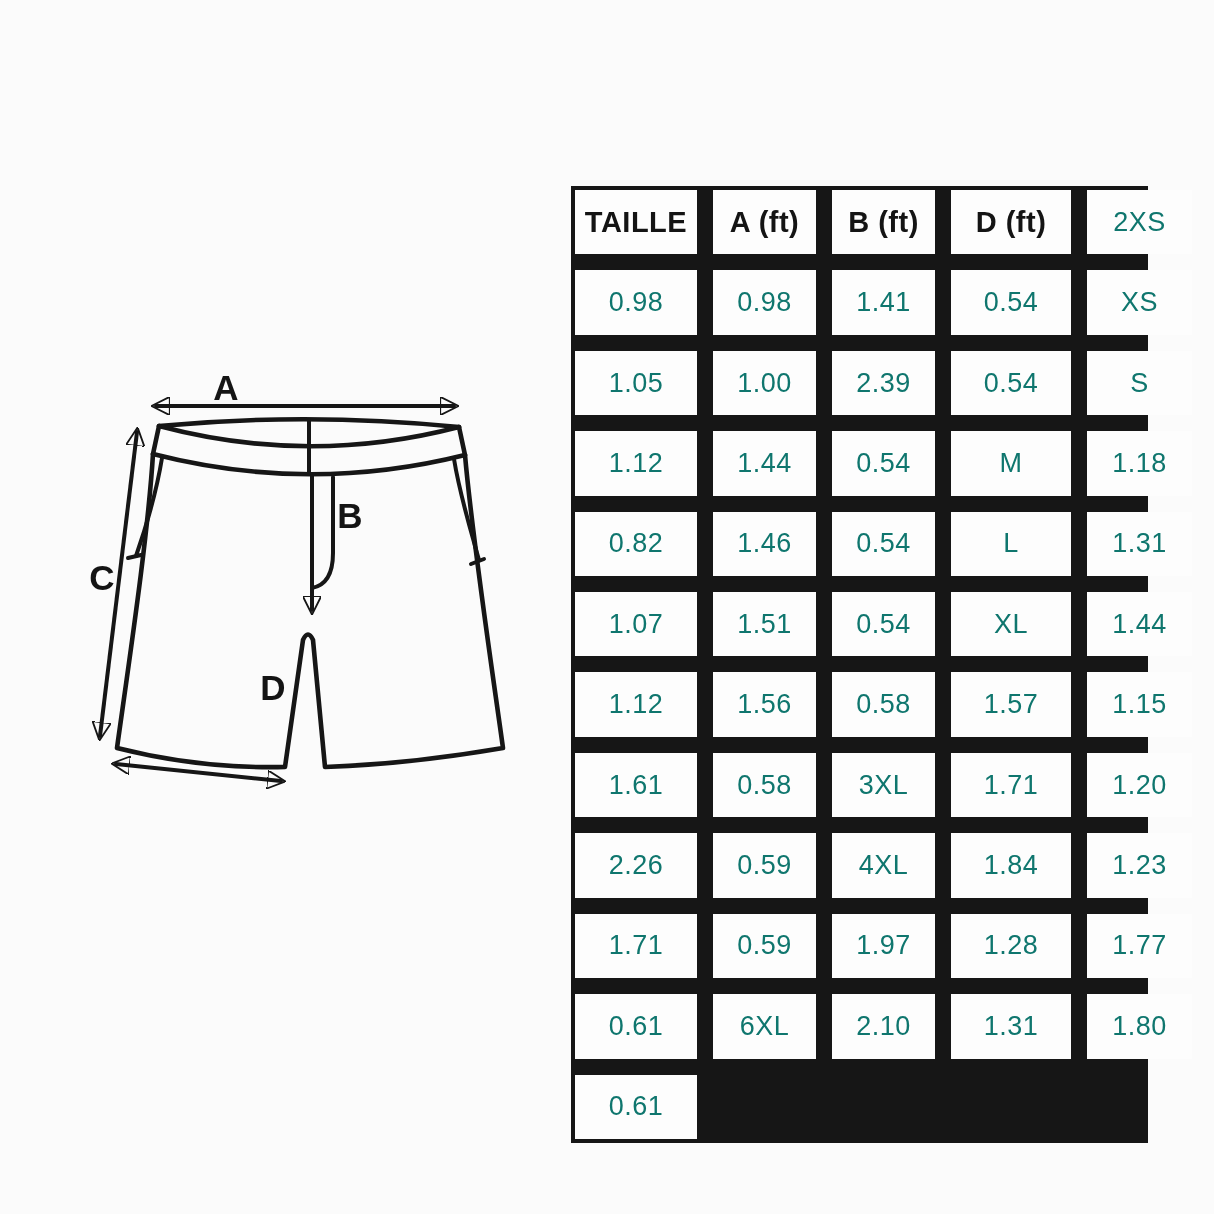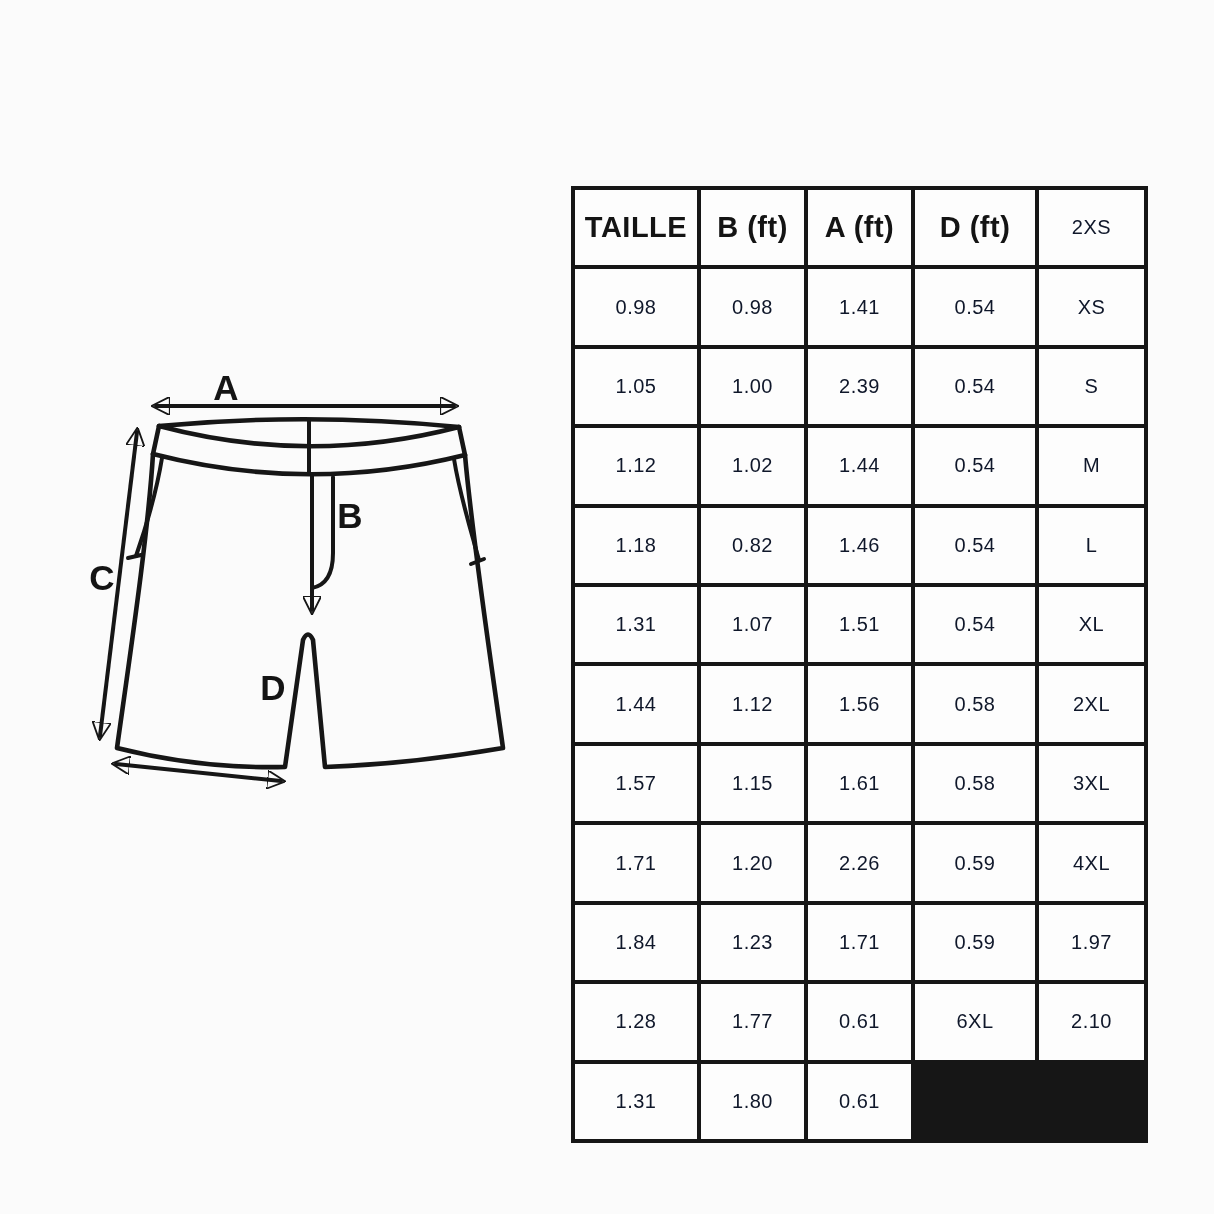--- a/index.html
+++ b/index.html
@@ -42,30 +42,30 @@
     position: absolute;
     left: 571px;
     top: 186px;
     width: 577px;
     height: 957px;
     box-sizing: border-box;
     background: #161616;
     display: grid;
     grid-template-columns: 122px 103px 103px 120px 105px;
     grid-template-rows: repeat(12, 1fr);
-    gap: 4px;
+    gap: 16px;
     padding: 4px;
   }
   .size-table .cell {
     background: #fdfdfd;
     display: flex;
     align-items: center;
     justify-content: center;
-    font-size: 20px;
-    color: #0f172a;
+    font-size: 27px;
+    color: #0f766e;
     letter-spacing: 0.5px;
   }
   .size-table .cell.hdr {
     font-weight: bold;
     font-size: 29px;
     color: #141414;
   }
 </style>
 </head>
 <body>
@@ -101,54 +101,52 @@
     <line class="arrow-line" x1="56" y1="404" x2="221" y2="421" marker-start="url(#ah)" marker-end="url(#ah)"></line>
 
     <text x="166" y="40">A</text>
     <text x="290" y="168">B</text>
     <text x="42" y="230">C</text>
     <text x="213" y="340">D</text>
   </svg>
 
   <div class="size-table">
       <div class="cell hdr">TAILLE</div>
+      <div class="cell hdr">A (ft)</div>
       <div class="cell hdr">B (ft)</div>
-      <div class="cell hdr">A (ft)</div>
       <div class="cell hdr">D (ft)</div>
       <div class="cell">2XS</div>
       <div class="cell">0.98</div>
       <div class="cell">0.98</div>
       <div class="cell">1.41</div>
       <div class="cell">0.54</div>
       <div class="cell">XS</div>
       <div class="cell">1.05</div>
       <div class="cell">1.00</div>
       <div class="cell">2.39</div>
       <div class="cell">0.54</div>
       <div class="cell">S</div>
       <div class="cell">1.12</div>
-      <div class="cell">1.02</div>
       <div class="cell">1.44</div>
       <div class="cell">0.54</div>
       <div class="cell">M</div>
       <div class="cell">1.18</div>
       <div class="cell">0.82</div>
       <div class="cell">1.46</div>
       <div class="cell">0.54</div>
       <div class="cell">L</div>
       <div class="cell">1.31</div>
       <div class="cell">1.07</div>
       <div class="cell">1.51</div>
       <div class="cell">0.54</div>
       <div class="cell">XL</div>
       <div class="cell">1.44</div>
       <div class="cell">1.12</div>
       <div class="cell">1.56</div>
       <div class="cell">0.58</div>
-      <div class="cell">2XL</div>
       <div class="cell">1.57</div>
       <div class="cell">1.15</div>
       <div class="cell">1.61</div>
       <div class="cell">0.58</div>
       <div class="cell">3XL</div>
       <div class="cell">1.71</div>
       <div class="cell">1.20</div>
       <div class="cell">2.26</div>
       <div class="cell">0.59</div>
       <div class="cell">4XL</div>

